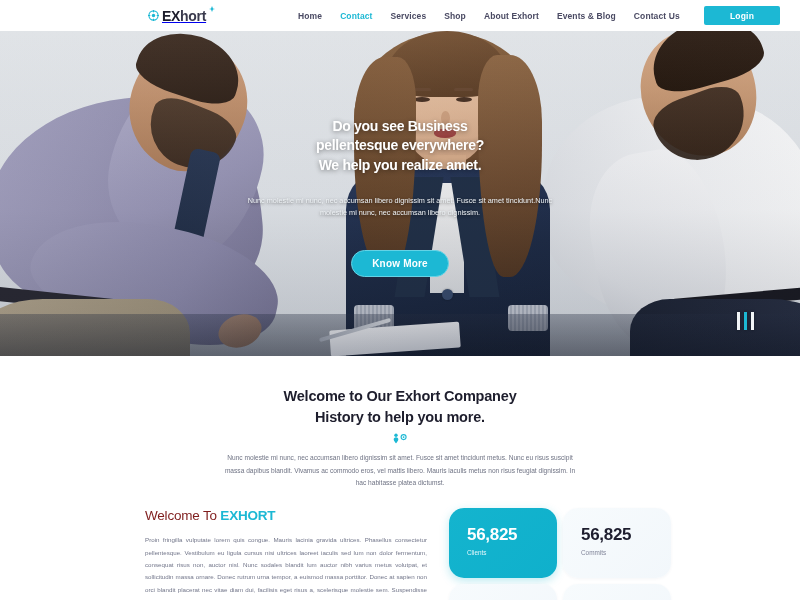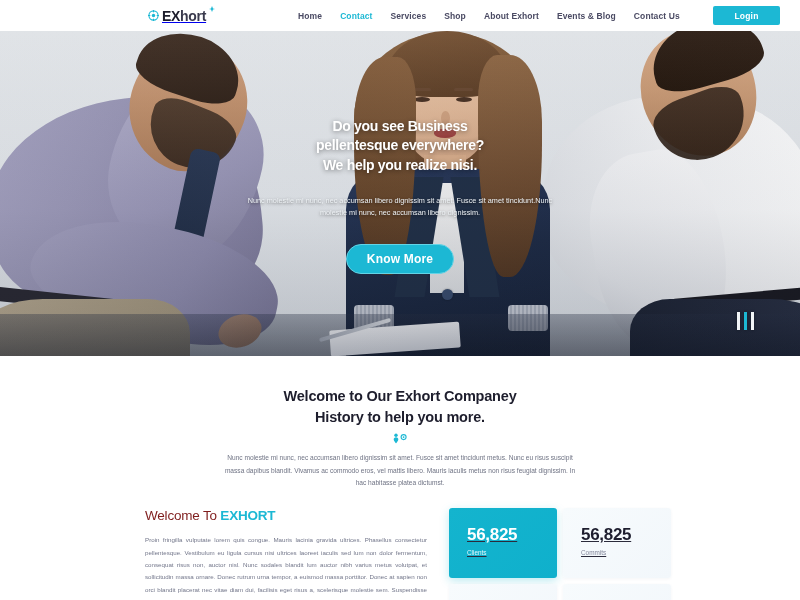--- a/index.html
+++ b/index.html
@@ -68,21 +68,21 @@
   .nav-link.active { color: #1cb8d4; }
 
   .login-btn {
     margin-left: auto;
     background: #1cb8d4;
     color: #ffffff;
     border: none;
     font-family: inherit;
     font-size: 8.5px;
     font-weight: 600;
-    width: 67px;
+    width: 76px;
     height: 19px;
     border-radius: 2px;
     cursor: pointer;
     letter-spacing: 0.2px;
   }
 
   
   .hero {
     position: relative;
     height: 325px;
@@ -381,25 +381,25 @@
   }
   .hero-sub {
     color: #eef2f5;
     font-size: 7.3px;
     line-height: 1.72;
     margin-top: 20px;
     text-shadow: 0 1px 3px rgba(0,0,0,.5);
     font-weight: 400;
   }
   .know-more {
-    margin-top: 24px;
+    margin-top: 30px;
     display: inline-block;
     background: #1cb8d4;
     color: #ffffff;
-    font-size: 12px;
+    font-size: 10px;
     font-weight: 600;
     padding: 7px 20px;
     border: 1px solid #63d3e6;
     border-radius: 20px;
     cursor: pointer;
     font-family: inherit;
     letter-spacing: .2px;
   }
   .slider-ctl {
     position: absolute;
@@ -474,26 +474,25 @@
   .stats-grid {
     width: 222px;
     flex: 0 0 222px;
     display: grid;
     grid-template-columns: 1fr 1fr;
     grid-template-rows: 70px 70px;
     gap: 6px;
     margin-top: 0px;
   }
   .stat-card {
-    border-radius: 3px;
+    border-radius: 15px;
     padding: 18px 0 0 18px;
     background: linear-gradient(135deg, #f7fbfd 0%, #f2f7fb 100%);
     box-shadow: 0 1px 3px rgba(60,90,120,.06);
     cursor: pointer;
-    text-decoration: underline;
   }
   .stat-card.accent {
     background: linear-gradient(135deg, #14b4ce 0%, #0fb0cc 100%);
     box-shadow: 0 3px 10px rgba(20,180,206,.28);
   }
   .stat-num {
     font-size: 17px;
     font-weight: 700;
     color: #1d1d2e;
     letter-spacing: -0.3px;
@@ -590,21 +589,21 @@
     <div class="hero-table"></div>
     <div class="hero-paper"></div>
     <div class="hero-pen"></div>
   </div>
   <div class="hero-overlay"></div>
 
   <div class="hero-content">
     <h1 class="hero-title">
       <span>Do you see Business</span><br>
       <span>pellentesque everywhere?</span><br>
-      <span>We help you realize nisi.</span>
+      <span>We help you realize amet.</span>
     </h1>
     <p class="hero-sub">Nunc molestie mi nunc, nec accumsan libero dignissim sit amet. Fusce sit amet tincidunt.Nunc molestie mi nunc, nec accumsan libero dignissim.</p>
     <button class="know-more">Know More</button>
   </div>
 
   <div class="slider-ctl">
     <span class="slider-bar"></span>
     <span class="slider-bar active"></span>
     <span class="slider-bar"></span>
   </div>

